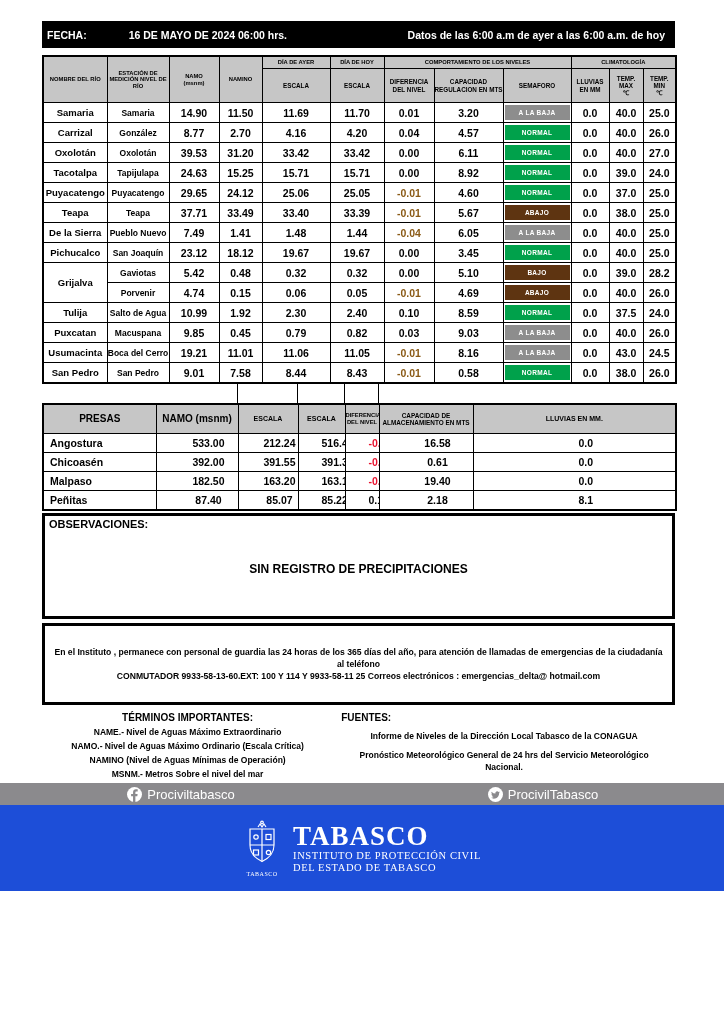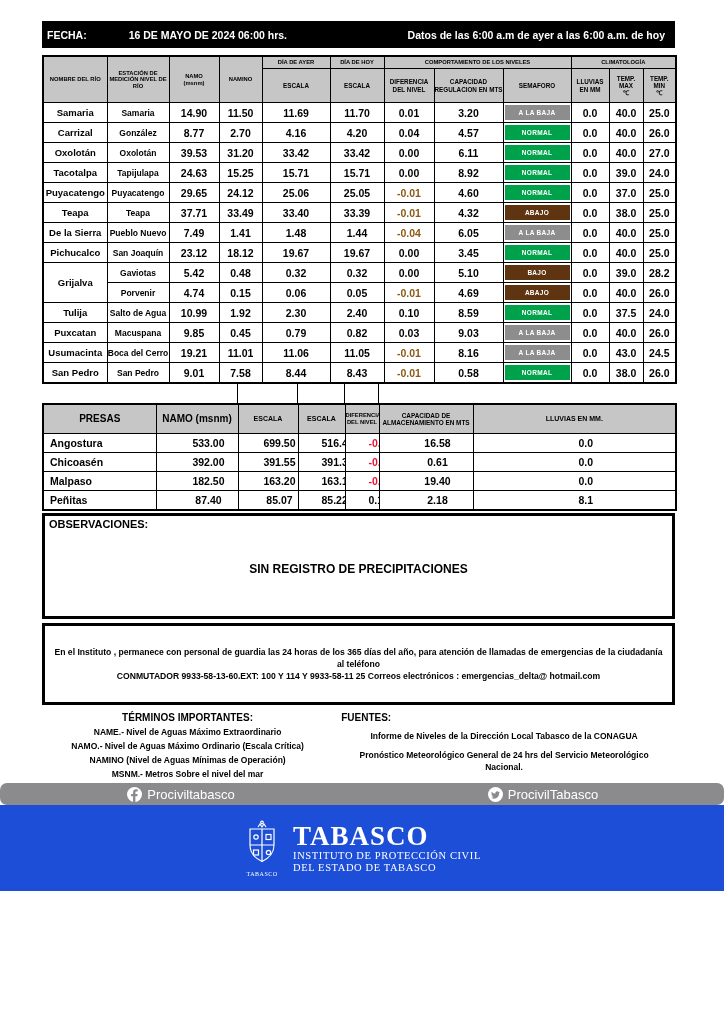--- a/index.html
+++ b/index.html
@@ -44,21 +44,21 @@
   .emergency{margin-top:4px;border:3px solid #000;padding:20px 8px;text-align:center;font-weight:bold;font-size:8.6px;line-height:12px;}
   
   .bottom-cols{display:flex;margin-top:5px;}
   .col-terms{width:46%;text-align:center;}
   .col-fuentes{width:54%;}
   .sec-title{font-weight:bold;font-size:10px;margin:2px 0 3px 0;}
   .col-fuentes .sec-title{text-align:left;padding-left:8px;}
   .term-item{font-weight:bold;font-size:8.5px;margin-top:4px;}
   .fuente-item{font-weight:bold;font-size:8.5px;text-align:center;margin:7px auto 0 auto;max-width:300px;white-space:normal;line-height:12px;}
   
-  .social-bar{margin-top:4px;width:724px;margin-left:-42px;height:22px;background:#8b8a8d;display:flex;align-items:center;border-radius:7px;}
+  .social-bar{margin-top:4px;width:724px;margin-left:-42px;height:22px;background:#8b8a8d;display:flex;align-items:center;}
   .social-item{width:50%;display:flex;align-items:center;justify-content:center;color:#fff;font-size:13px;gap:5px;}
   
   .footer{width:724px;margin-left:-42px;height:86px;background:#1d4ed8;display:flex;align-items:center;justify-content:center;gap:12px;}
   .crest{display:flex;flex-direction:column;align-items:center;color:#fff;}
   .crest-caption{font-family:"Liberation Serif",serif;font-size:6px;letter-spacing:.5px;margin-top:1px;}
   .brand-block{color:#fff;font-family:"Liberation Serif",serif;}
   .brand{font-size:27px;font-weight:bold;letter-spacing:1px;line-height:28px;}
   .brand-sub{font-size:10.5px;letter-spacing:.6px;line-height:12px;}
 </style>
 </head>
@@ -192,21 +192,21 @@
           <td>25.0</td>
         </tr>
         <tr>
           <td class="c-rio">Teapa</td>
           <td class="c-est">Teapa</td>
           <td>37.71</td>
           <td>33.49</td>
           <td>33.40</td>
           <td>33.39</td>
           <td style="color: rgb(138, 90, 22);">-0.01</td>
-          <td>4.32</td>
+          <td>5.67</td>
           <td>
             <div class="badge" style="background: rgb(94, 52, 17);">ABAJO</div>
           </td>
           <td>0.0</td>
           <td>38.0</td>
           <td>25.0</td>
         </tr>
         <tr>
           <td class="c-rio">De la Sierra</td>
           <td class="c-est">Pueblo Nuevo</td>
@@ -362,21 +362,21 @@
         <th class="ph-mid">ESCALA</th>
         <th class="ph-sm">DIFERENCIA DEL NIVEL</th>
         <th class="ph-cap">CAPACIDAD DE ALMACENAMIENTO EN MTS</th>
         <th class="ph-mid">LLUVIAS EN MM.</th>
       </tr>
     </thead>
     <tbody>
         <tr>
           <td class="c-nombre">Angostura</td>
           <td>533.00</td>
-          <td>699.50</td>
+          <td>212.24</td>
           <td>516.42</td>
           <td style="color: rgb(232, 17, 45);">-0.07</td>
           <td>16.58</td>
           <td>0.0</td>
         </tr>
         <tr>
           <td class="c-nombre">Chicoasén</td>
           <td>392.00</td>
           <td>391.55</td>
           <td>391.39</td>

